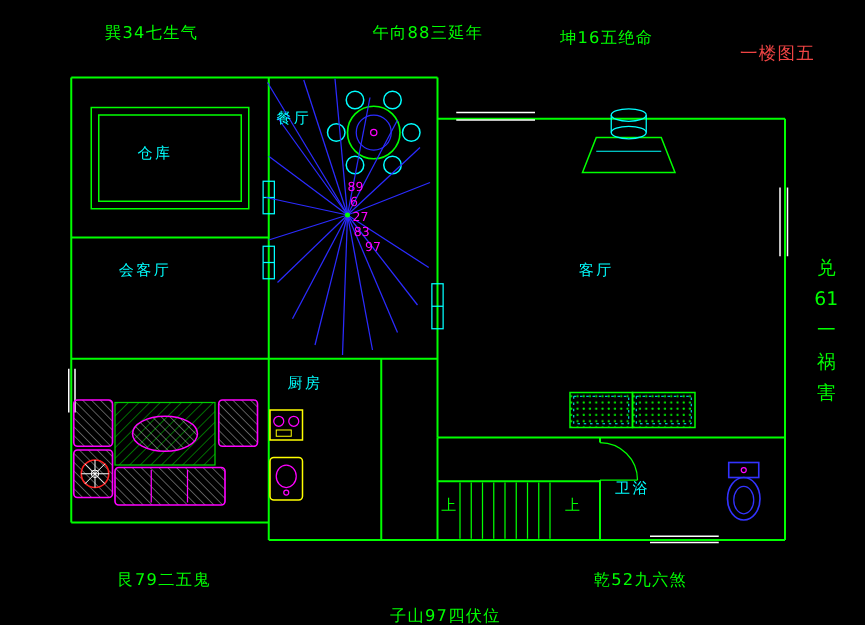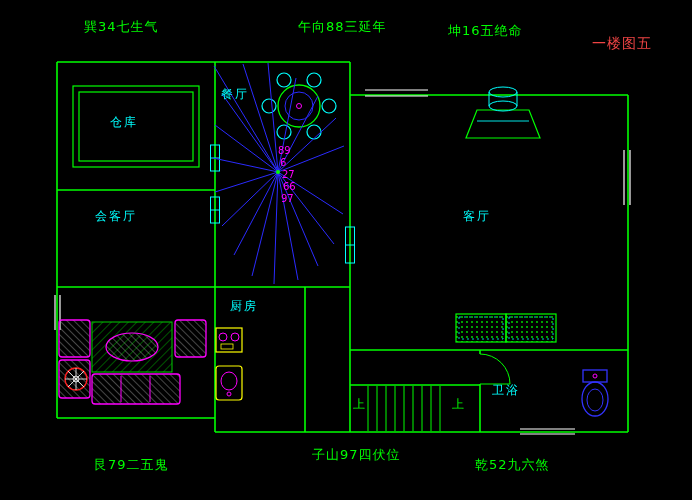--- a/index.html
+++ b/index.html
@@ -181,34 +181,35 @@
       <line x1="422" y1="386" x2="422" y2="431"></line>
       <line x1="431" y1="386" x2="431" y2="431"></line>
       <line x1="440" y1="386" x2="440" y2="431"></line>
     </g>
   </svg>
 
   <div class="txt" style="left:84px;top:20px">巽34七生气</div>
   <div class="txt" style="left:298px;top:20px">午向88三延年</div>
   <div class="txt" style="left:448px;top:24px">坤16五绝命</div>
   <div class="txt" style="left:94px;top:458px">艮79二五鬼</div>
-  <div class="txt" style="left:312px;top:448px">子山97四伏位</div>
+  <div class="txt" style="left:312px;top:487px">子山97四伏位</div>
   <div class="txt" style="left:475px;top:458px">乾52九六煞</div>
+  <div class="vtxt" style="left:648px;top:202px">兑61一祸害</div>
 
   <div class="title" style="left:592px;top:36px">一楼图五</div>
 
   <div class="rlabel" style="left:221px;top:88px">餐厅</div>
   <div class="rlabel" style="left:110px;top:116px">仓库</div>
   <div class="rlabel" style="left:95px;top:210px">会客厅</div>
   <div class="rlabel" style="left:230px;top:300px">厨房</div>
   <div class="rlabel" style="left:463px;top:210px">客厅</div>
   <div class="rlabel" style="left:492px;top:384px">卫浴</div>
 
   <div class="cnum" style="left:278px;top:146px">89</div>
   <div class="cnum" style="left:280px;top:158px">6</div>
   <div class="cnum" style="left:282px;top:170px">27</div>
-  <div class="cnum" style="left:283px;top:182px">66</div>
-  <div class="cnum" style="left:281px;top:194px">97</div>
+  <div class="cnum" style="left:283px;top:182px">83</div>
+  <div class="cnum" style="left:292px;top:194px">97</div>
 
   <div class="uplabel" style="left:353px;top:398px">上</div>
   <div class="uplabel" style="left:452px;top:398px">上</div>
 
 </div>
 
 </body></html>

